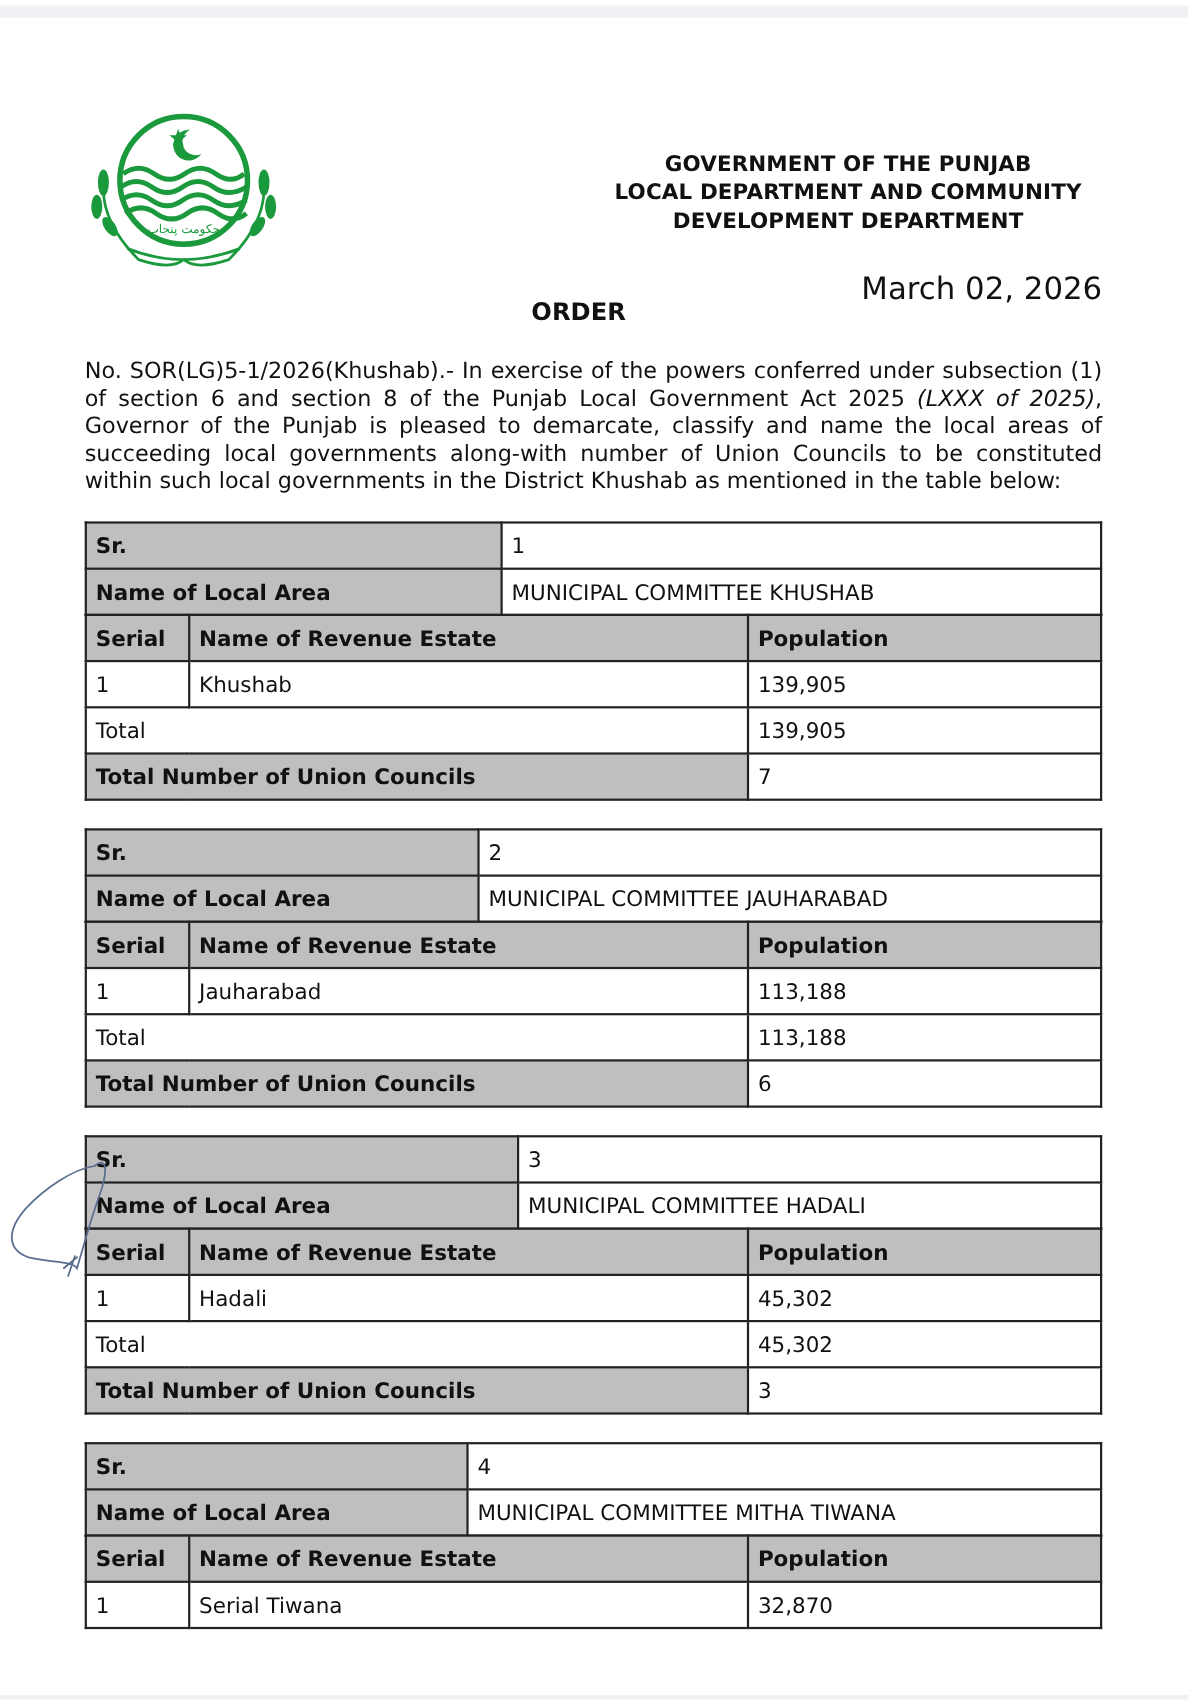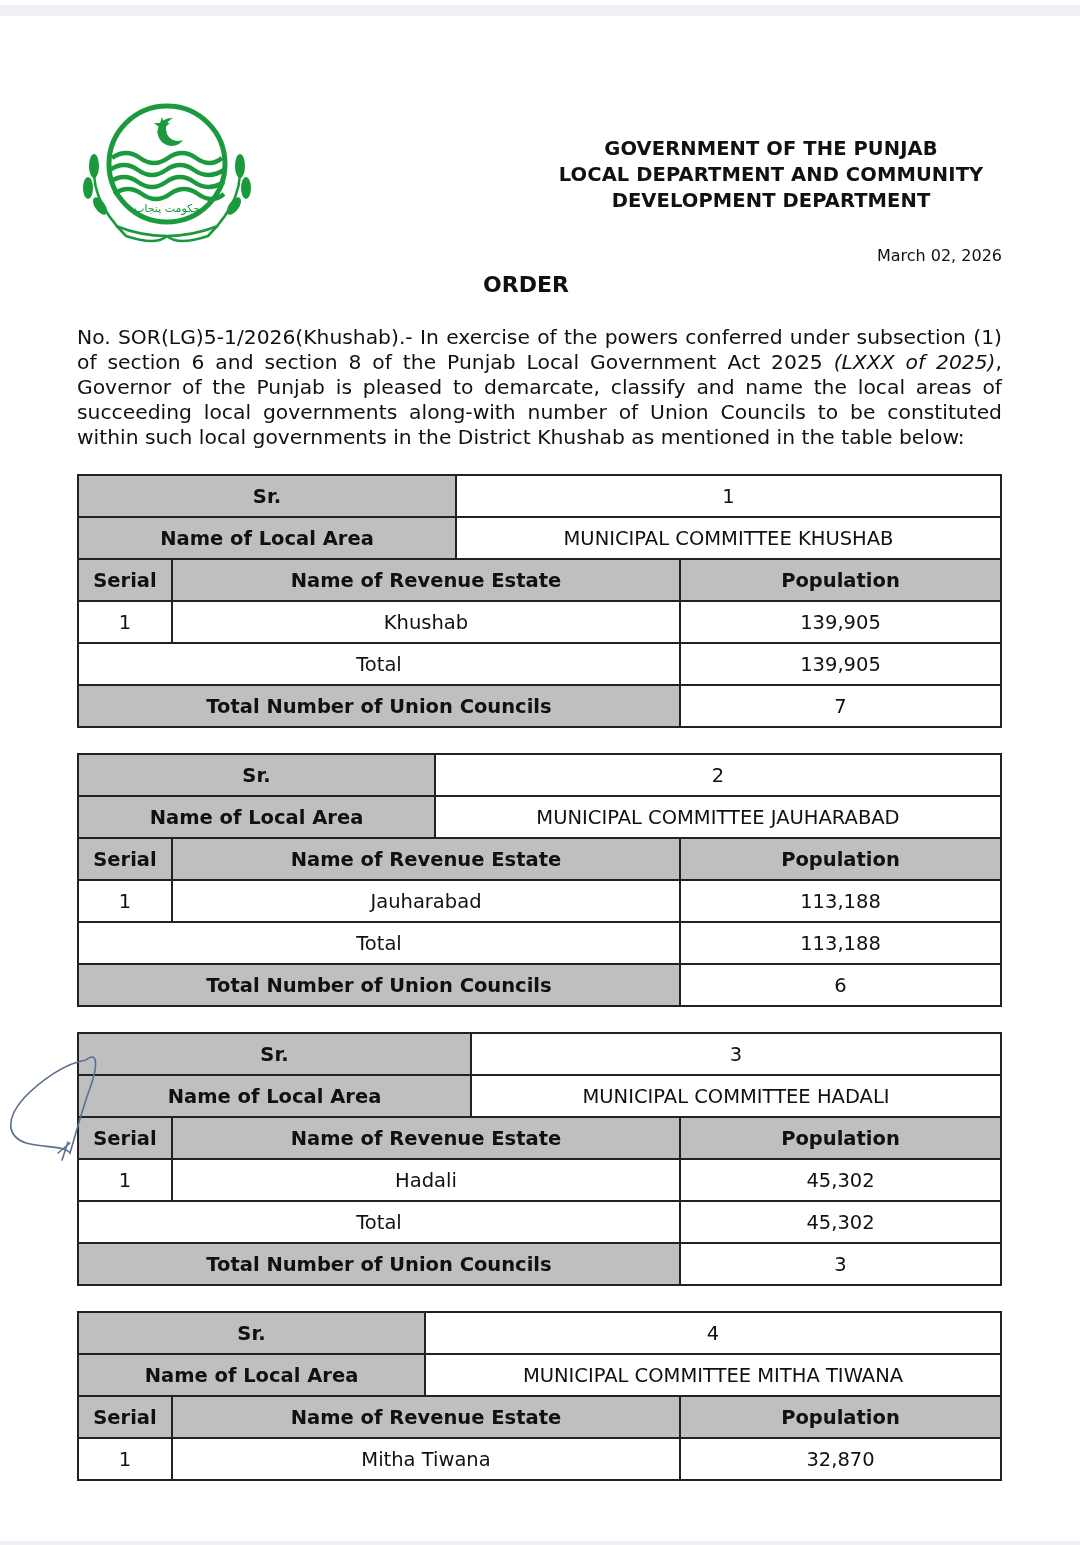--- a/index.html
+++ b/index.html
@@ -5,35 +5,35 @@
   html, body { margin: 0; padding: 0; background: #ffffff; }
   body { width: 1080px; height: 1545px; position: relative; overflow: hidden;
          font-family: "DejaVu Sans", sans-serif; color: #111; }
   .topbar { position: absolute; left: 0; top: 5px; width: 1080px; height: 11px; background: #f0f1f5; }
   .botbar { position: absolute; left: 0; bottom: 0; width: 1080px; height: 4px; background: #f0f1f5; }
 
   .logo { position: absolute; left: 76px; top: 96px; width: 182px; height: 152px; }
 
   .header { position: absolute; left: 540px; top: 136px; width: 462px; text-align: center;
             font-weight: bold; font-size: 19.5px; line-height: 26px; letter-spacing: 0.1px; }
-  .date { position: absolute; right: 78px; top: 246px; font-size: 16px; }
+  .date { position: absolute; right: 78px; top: 246px; font-size: 28px; }
   .order-title { position: absolute; left: 0; width: 1052px; top: 272px; text-align: center;
                  font-weight: bold; font-size: 22px; }
 
   .para { position: absolute; left: 77px; top: 325px; width: 925px; font-size: 20.3px; line-height: 25px;
           text-align: justify; text-align-last: left; }
   .para b { font-weight: normal; }
   .para i { font-style: italic; }
   td.g { background: #bfbfbf; font-weight: bold; }
   td.w { background: #ffffff; }
   td.left { text-align: left; }
   td.b { font-weight: normal; }
   .tbl-wrap { position: absolute; left: 77px; width: 925px; }
   .tbl-wrap table { width: 100%; border-collapse: collapse; }
-  .tbl-wrap td { border: 2px solid #222; height: 40px; padding: 0 8px; font-size: 19.5px; text-align: center; }
+  .tbl-wrap td { border: 2px solid #222; height: 40px; padding: 0 8px; font-size: 19.5px; text-align: left; }
 
   .sig { position: absolute; left: 6px; top: 1048px; width: 100px; height: 115px; }
 </style>
 </head>
 <body>
 
 <div class="topbar"></div>
 
 <div class="logo">
   <svg width="182" height="152" viewBox="0 0 182 152">
@@ -200,21 +200,21 @@
     </table>
   <table style="margin-top:-2px;">
     <tbody>
         <tr>
       <td class="g" style="width:76px;">Serial</td>
       <td class="g" style="width:490px;">Name of Revenue Estate</td>
       <td class="g">Population</td>
     </tr>
     <tr>
       <td class="w">1</td>
-      <td class="w left">Mitha Tiwana</td>
+      <td class="w left">Serial Tiwana</td>
       <td class="w">32,870</td>
     </tr>
   </tbody>
     </table>
 </div>
 
 <svg class="sig" viewBox="0 0 100 115">
   <path d="M80 12 C92 2 92 18 84 40 C76 62 70 85 64 105 C60 98 40 100 20 95 C0 88 0 70 18 50 C35 32 60 15 80 12 Z M52 105 L64 95 M56 112 L62 94" fill="none" stroke="#5a6f8f" stroke-width="1.6" stroke-linecap="round"></path>
 </svg>
 

